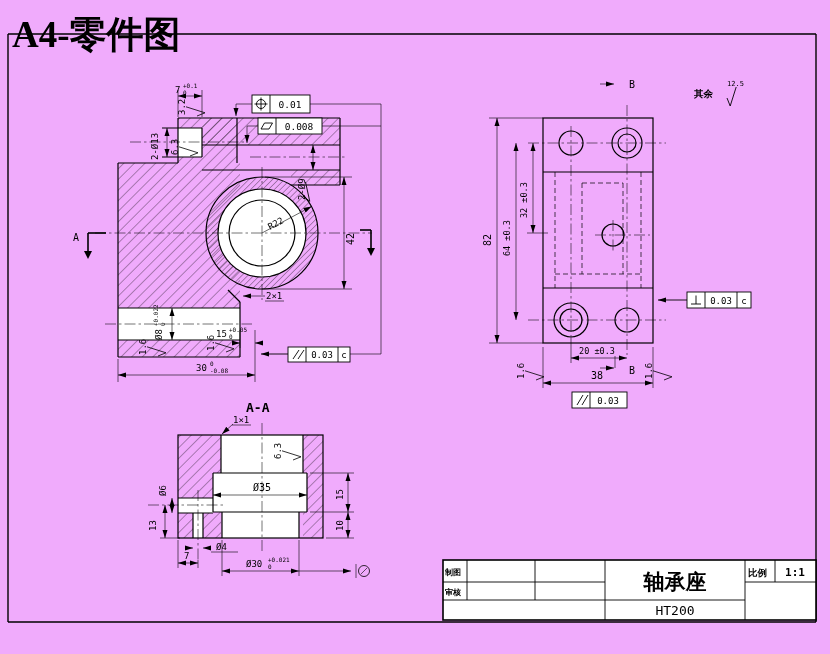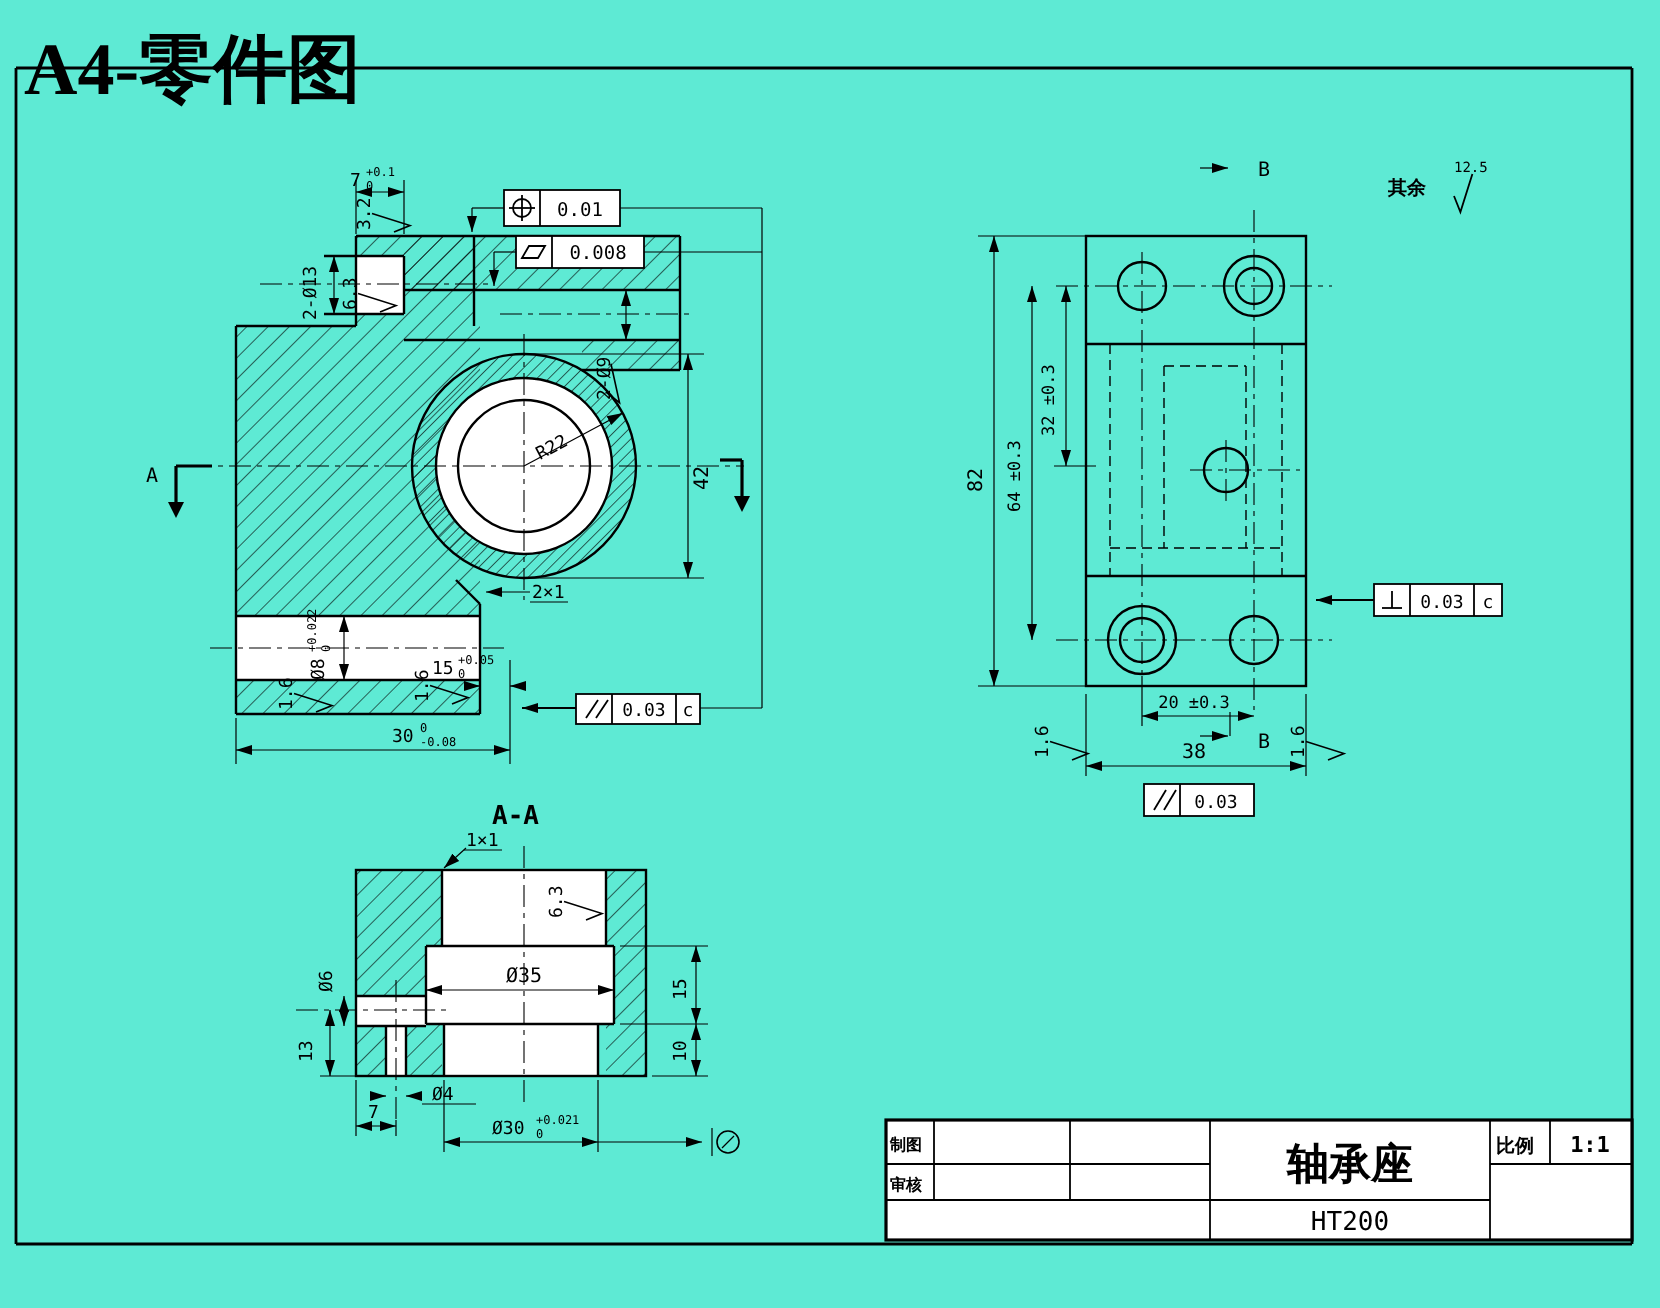--- a/index.html
+++ b/index.html
@@ -1,16 +1,16 @@
 <!DOCTYPE html>
 <html><head>
 <meta charset="utf-8">
 <style>
   html,body{margin:0;padding:0;background:#fff;}
-  .stage{position:relative;width:830px;height:654px;background:#5eead4;overflow:hidden;
+  .stage{position:relative;width:830px;height:654px;background:#f0abfc;overflow:hidden;
          font-family:"DejaVu Sans",sans-serif;}
   svg text{font-family:"DejaVu Sans Mono","Liberation Mono",monospace;fill:#000;}
   text.cjk{font-family:"DejaVu Sans","Liberation Sans",sans-serif;}
   text.sheet-title{font-family:"Liberation Serif","DejaVu Serif",serif;font-weight:bold;}
   .ol{stroke:#000;stroke-width:1.2;fill:none;}
   .thin{stroke:#000;stroke-width:0.6;fill:none;}
   .cl{stroke:#000;stroke-width:0.55;fill:none;stroke-dasharray:11 3 2.5 3;}
   .hid{stroke:#000;stroke-width:0.7;fill:none;stroke-dasharray:5 3;}
   .fcf rect{fill:#fff;stroke:#000;stroke-width:0.9;}
   .fcf line, .fcf path{stroke:#000;stroke-width:0.9;fill:none;}

